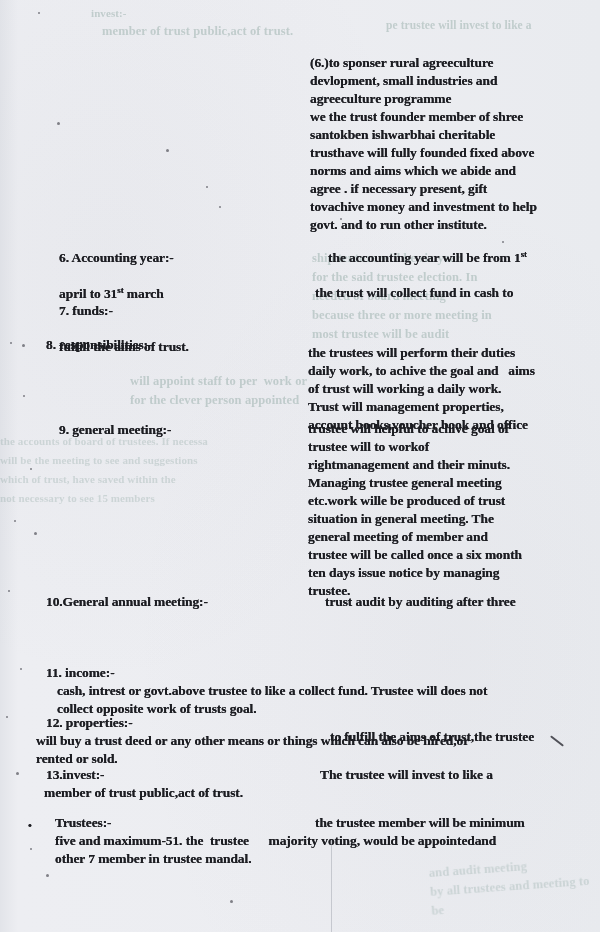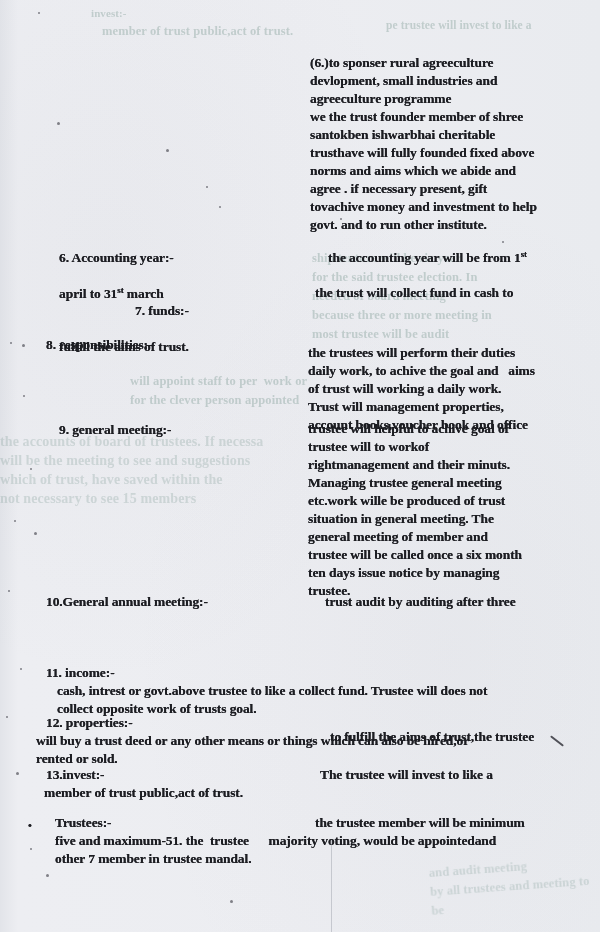--- a/index.html
+++ b/index.html
@@ -54,21 +54,21 @@
   <div class="ghost" style="left:62px;top:4px;font-size:11px;margin-left:29px;">invest:-</div>
   <div class="ghost" style="left:102px;top:22px;">member of trust public,act of trust.</div>
   <div class="ghost" style="left:312px;top:249px;">ship tenture will be six year
 for the said trustee election. In
 needed of board meeting
 because three or more meeting in
 most trustee will be audit</div>
   <div class="ghost" style="left:386px;top:16px;font-size:11.5px;">pe trustee will invest to like a</div>
   <div class="ghost" style="left:130px;top:372px;">will appoint staff to per  work or
 for the clever person appointed</div>
-  <div class="ghost" style="left:0px;top:432px;font-size:14px;color:rgba(96,132,122,0.22);">the accounts of board of trustees. If necessa
+  <div class="ghost" style="left:0px;top:432px;font-size:11px;color:rgba(96,132,122,0.22);">the accounts of board of trustees. If necessa
 will be the meeting to see and suggestions
 which of trust, have saved within the
 not necessary to see 15 members</div>
   <div class="ghost" style="left:430px;top:858px;transform:rotate(-4deg);color:rgba(96,132,122,0.22);">and audit meeting
 by all trustees and meeting to be</div>
 
   <div class="block" style="left:310px;top:54px;width:272px;">(6.)to sponser rural agreeculture
 devlopment, small industries and
 agreeculture programme
 we the trust founder member of shree
@@ -80,21 +80,21 @@
 govt. and to run other institute.</div>
 
   <div class="block" style="left:46px;top:231px;">
     <span>6. Accounting year:-</span><br>
     <span>april to 31</span><sup class="st">st</sup><span> march</span>
   </div>
   <div class="block" style="left:315px;top:231px;">
     <span>the accounting year will be from 1</span><sup class="st">st</sup>
   </div>
 
-  <div class="block" style="left:46px;top:284px;text-align:right;">
+  <div class="block" style="left:46px;top:284px;">
     <span>7. funds:-</span><br>
     <span>fulfill the aims of trust.</span>
   </div>
   <div class="block" style="left:315px;top:284px;">the trust will collect fund in cash to</div>
 
   <div class="block" style="left:46px;top:336px;">8. responsibilities:-</div>
   <div class="block" style="left:308px;top:336px;width:280px;margin-top:8px;">the trustees will perform their duties
 daily work, to achive the goal and   aims
 of trust will working a daily work.
 Trust will management properties,

